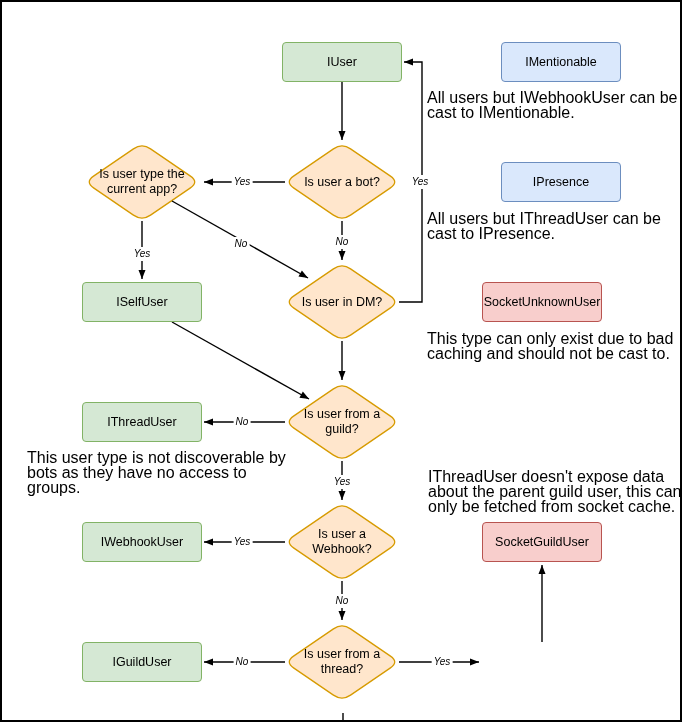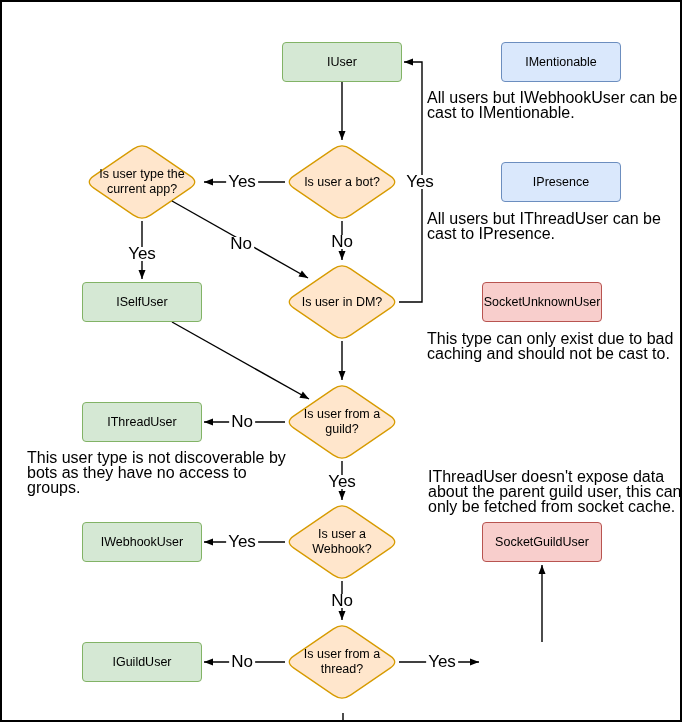--- a/index.html
+++ b/index.html
@@ -39,22 +39,23 @@
     justify-content: center;
     text-align: center;
     font-size: 12.5px;
     line-height: 15px;
   }
   .elabel {
     position: absolute;
     transform: translate(-50%, -50%);
     background: #ffffff;
     padding: 0 2px;
-    font-size: 17px;
+    font-size: 10px;
     line-height: 14px;
+    font-style: italic;
   }
   .note {
     position: absolute;
     width: 230px;
     font-size: 16px;
     line-height: 15px;
   }
   .nline { white-space: nowrap; }
 </style>
 </head>

